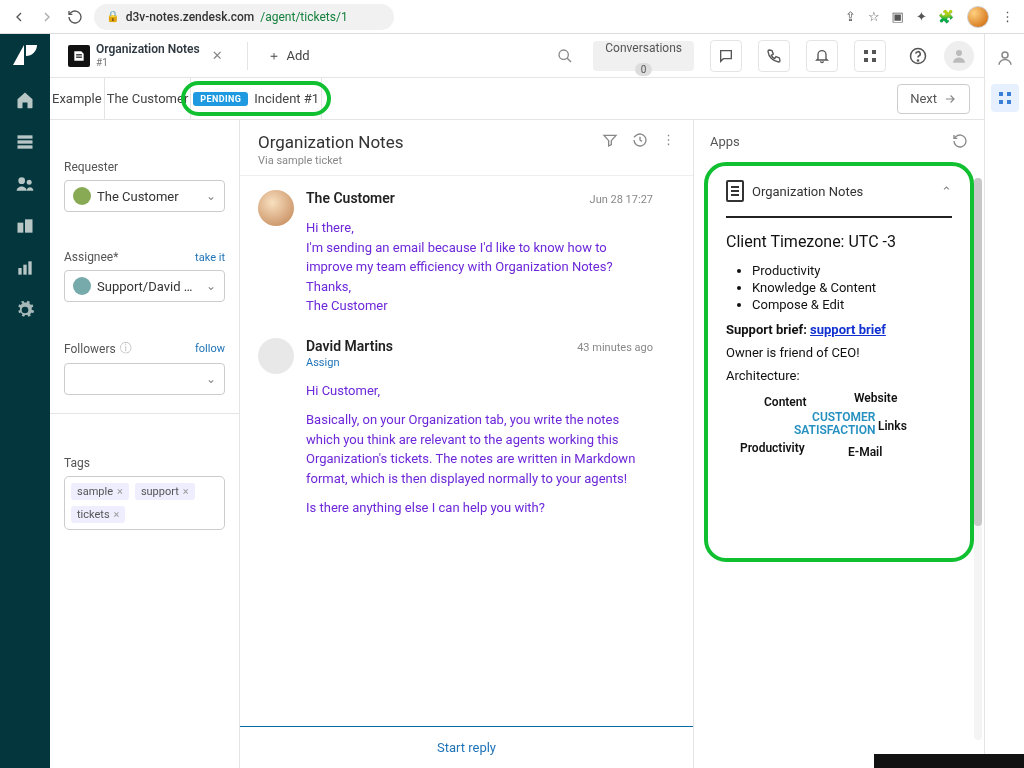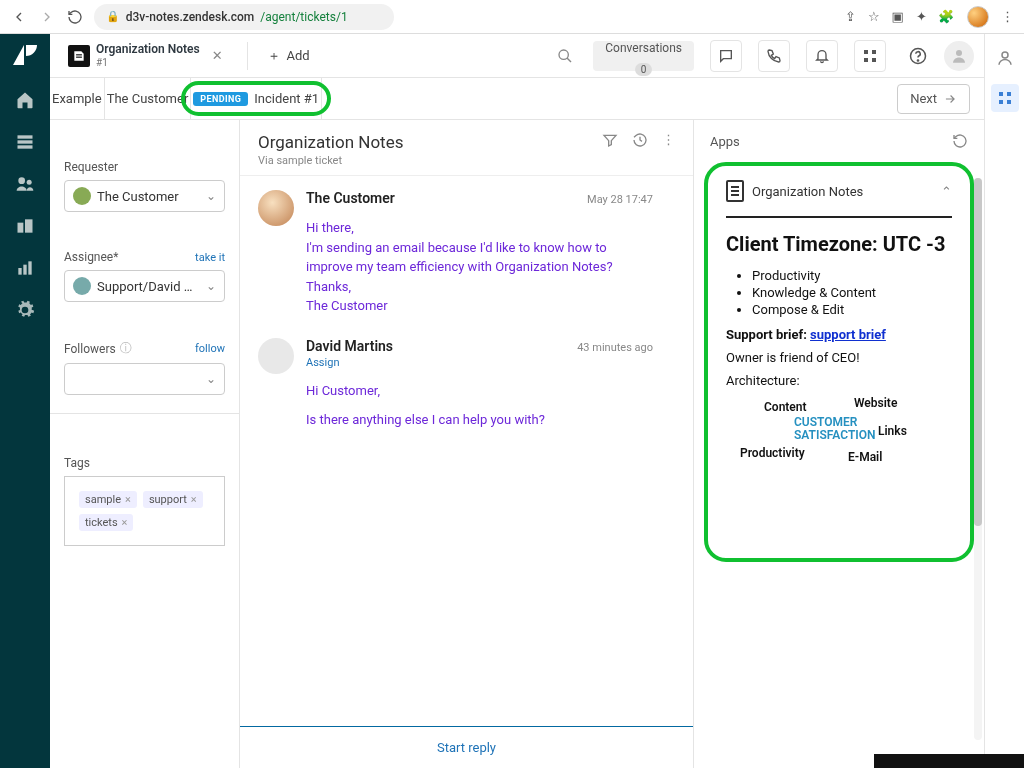--- a/index.html
+++ b/index.html
@@ -55,21 +55,21 @@
   .content { flex:1; display:flex; min-height:0;}
   .col-left { width:190px; border-right:1px solid #e4e4e4; padding:16px 14px; font-size:12px; color:#555; display:flex; flex-direction:column; gap:14px;}
   .field-label { font-size:12px; color:#555; margin-bottom:6px; display:flex; justify-content:space-between; align-items:center;margin-top:24px;}
   .field-link { color:#1f73b7; font-size:11px; cursor:pointer;}
   .dd { border:1px solid #ccc; border-radius:4px; height:32px; display:flex; align-items:center; padding:0 8px; gap:6px; cursor:pointer; background:#fff;}
   .dd .dd-text { flex:1; font-size:13px; color:#333; white-space:nowrap; overflow:hidden; text-overflow:ellipsis;}
   .dd .chev { color:#888;}
   .avatar-sm { width:18px; height:18px; border-radius:50%; background:#8a5; display:inline-block;}
   .avatar-sm.blue{background:#7aa;}
   .section-sep { height:1px; background:#e4e4e4; margin:4px -14px;}
-  .tagbox { display:flex; flex-wrap:wrap; gap:6px; border:1px solid #ccc; border-radius:0; padding:14px;}
+  .tagbox { display:flex; flex-wrap:wrap; gap:6px; border:1px solid #ccc; border-radius:5px; padding:6px;}
   .tag { background:#eef; border-radius:3px; padding:2px 6px; font-size:11px; color:#555; display:flex; align-items:center; gap:4px;}
   .tag .x{color:#999; cursor:pointer;}
   .col-mid { flex:1; display:flex; flex-direction:column; min-width:0; border-right:1px solid #e4e4e4;}
   .mid-head { padding:12px 18px 8px 18px; border-bottom:1px solid #eee; display:flex; align-items:flex-start;}
   .mid-title { font-size:17px; color:#333;}
   .mid-sub { font-size:11px; color:#888; margin-top:2px;}
   .mid-head-ic { display:flex; gap:14px; margin-left:auto; color:#888;}
   .mid-head-ic span{cursor:pointer;}
   .thread { flex:1; overflow:auto; padding:14px 40px 14px 18px;}
   .msg { display:flex; gap:12px; margin-bottom:22px;}
@@ -89,29 +89,29 @@
   .apps-head { height:42px; display:flex; align-items:center; padding:0 16px; font-size:13px; color:#555;}
   .apps-head .refresh { margin-left:auto; color:#888; cursor:pointer;}
   .apps-panel { margin:0 10px 10px 10px; border:4px solid #10c030; border-radius:22px; padding:14px 18px 18px 18px; position:relative; min-height:400px;}
   .app-title-row { display:flex; align-items:center; gap:8px; margin-bottom:14px;}
   .app-doc-ic { width:18px; height:22px; border:2px solid #333; border-radius:2px; position:relative;}
   .app-doc-ic::before{content:"";position:absolute;left:3px;right:3px;top:4px;height:2px;background:#333;box-shadow:0 4px 0 #333,0 8px 0 #333;}
   .app-title { font-size:13px; color:#333;}
   .app-chev { margin-left:auto; color:#888;}
   .app-rule { height:2px; background:#222; margin-bottom:14px;}
   .note-body { font-size:13px; color:#111;}
-  .note-body h3{font-size:20px; font-weight:700; margin-bottom:12px;}
+  .note-body h3{font-size:16px; font-weight:400; margin-bottom:12px;}
   .note-body h4{font-size:13px; font-weight:700; margin:10px 0 6px 0;}
   .note-body ul{padding-left:26px; margin:6px 0 10px 0;}
   .note-body li{margin:2px 0;}
   .note-body .link{color:#1030d0; text-decoration:underline; font-weight:700; cursor:pointer;}
   .note-body p{margin:8px 0;}
   .wordcloud { position:relative; height:80px; margin-top:6px;}
   .wc { position:absolute; font-weight:600; font-size:12px;}
-  .wc.cs { color:#2590c0; font-size:12px; text-align:left; line-height:1.1;}
+  .wc.cs { color:#2590c0; font-size:12px; text-align:right; line-height:1.1;}
   .scrollbar-fake { position:absolute; right:2px; top:58px; width:8px; bottom:28px; background:#f4f4f4; border-radius:4px;}
   .scroll-thumb { position:absolute; left:0; right:0; top:0; height:62%; background:#c8c8c8; border-radius:4px;}
   .bottom-blackbar { position:absolute; bottom:0; right:0; width:150px; height:14px; background:#111;}
   svg{display:block;}
 </style>
 </head>
 <body>
 
 <div class="browser-bar">
   <div class="bb-btn">
@@ -367,35 +367,36 @@
               </span>
             <span>⋮</span>
           </div>
         </div>
         <div class="thread">
           <div class="msg">
             <div class="msg-av person"></div>
             <div class="msg-body">
               <div class="msg-top">
                 <span class="msg-name">The Customer</span>
-                <span class="msg-time">May 28 17:47</span>
+                <span class="msg-time">Jun 28 17:27</span>
               </div>
               <div class="msg-text" id="msg0">Hi there,<br>I'm sending an email because I'd like to know how to improve my team efficiency with Organization Notes?<br>Thanks,<br>The Customer</div>
             </div>
           </div>
           <div class="msg">
             <div class="msg-av gray"></div>
             <div class="msg-body">
               <div class="msg-top">
                 <span class="msg-name">David Martins</span>
                 <span class="msg-time">43 minutes ago</span>
               </div>
               <div class="msg-assign">Assign</div>
               <div class="msg-text">
                 <p>Hi Customer,</p>
+                <p>Basically, on your Organization tab, you write the notes which you think are relevant to the agents working this Organization's tickets. The notes are written in Markdown format, which is then displayed normally to your agents!</p>
                 <p>Is there anything else I can help you with?</p>
               </div>
             </div>
           </div>
         </div>
         <div class="reply-bar">
           <span>Start reply</span>
         </div>
       </div>
 

